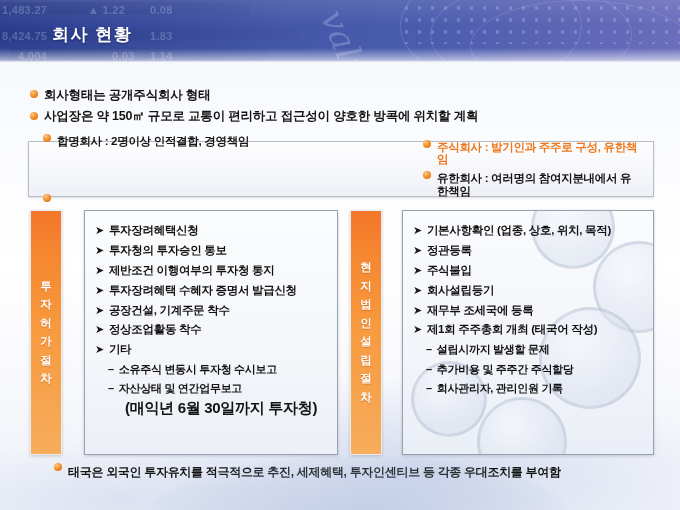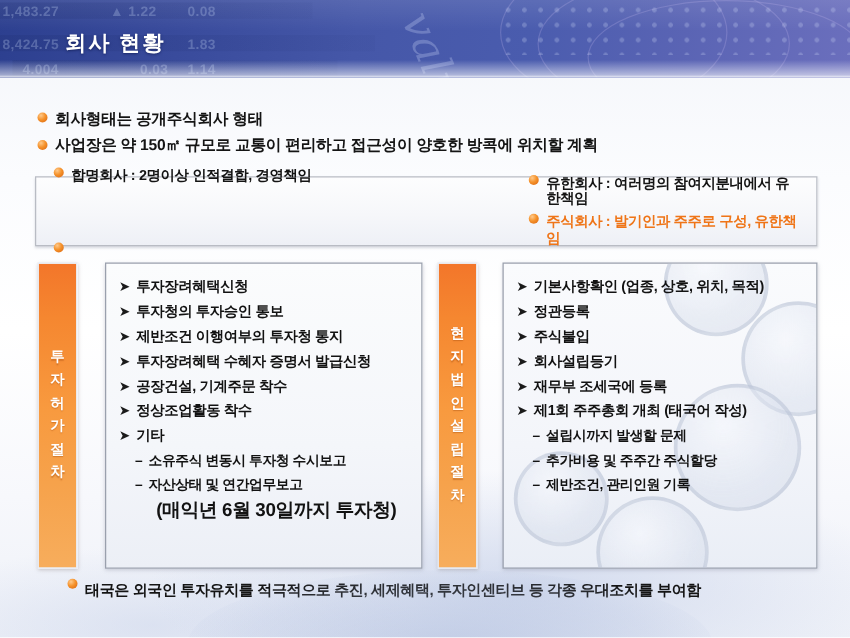--- a/index.html
+++ b/index.html
@@ -298,27 +298,27 @@
     <div class="types-col left" id="types-col-left">
         <div class="type-line">
           <span class="dot"></span>
           <span>합명회사 : 2명이상 인적결합, 경영책임</span>
         </div>
         <div class="type-line">
           <span class="dot"></span>
         </div>
       </div>
     <div class="types-col right" id="types-col-right">
+        <div class="type-line accent">
+          <span class="dot"></span>
+          <span>주식회사 : 발기인과 주주로 구성, 유한책임</span>
+        </div>
         <div class="type-line">
           <span class="dot"></span>
           <span>유한회사 : 여러명의 참여지분내에서 유한책임</span>
-        </div>
-        <div class="type-line accent">
-          <span class="dot"></span>
-          <span>주식회사 : 발기인과 주주로 구성, 유한책임</span>
         </div>
       </div>
   </div>
 
   <div class="vtab" id="vtab-left" title="투자허가절차">
       <span class="ch">투</span>
       <span class="ch">자</span>
       <span class="ch">허</span>
       <span class="ch">가</span>
       <span class="ch">절</span>
@@ -412,21 +412,21 @@
         <div class="subitem">
           <span class="dash">–</span>
           <span>설립시까지 발생할 문제</span>
         </div>
         <div class="subitem">
           <span class="dash">–</span>
           <span>추가비용 및 주주간 주식할당</span>
         </div>
         <div class="subitem">
           <span class="dash">–</span>
-          <span>제반조건, 관리인원 기록</span>
+          <span>회사관리자, 관리인원 기록</span>
         </div>
       </div>
   </div>
 
   <div class="footer">
     <span class="dot"></span>
     <span>태국은 외국인 투자유치를 적극적으로 추진, 세제혜택, 투자인센티브 등 각종 우대조치를 부여함</span>
   </div>
 
   <div class="bottom-glow"></div>

